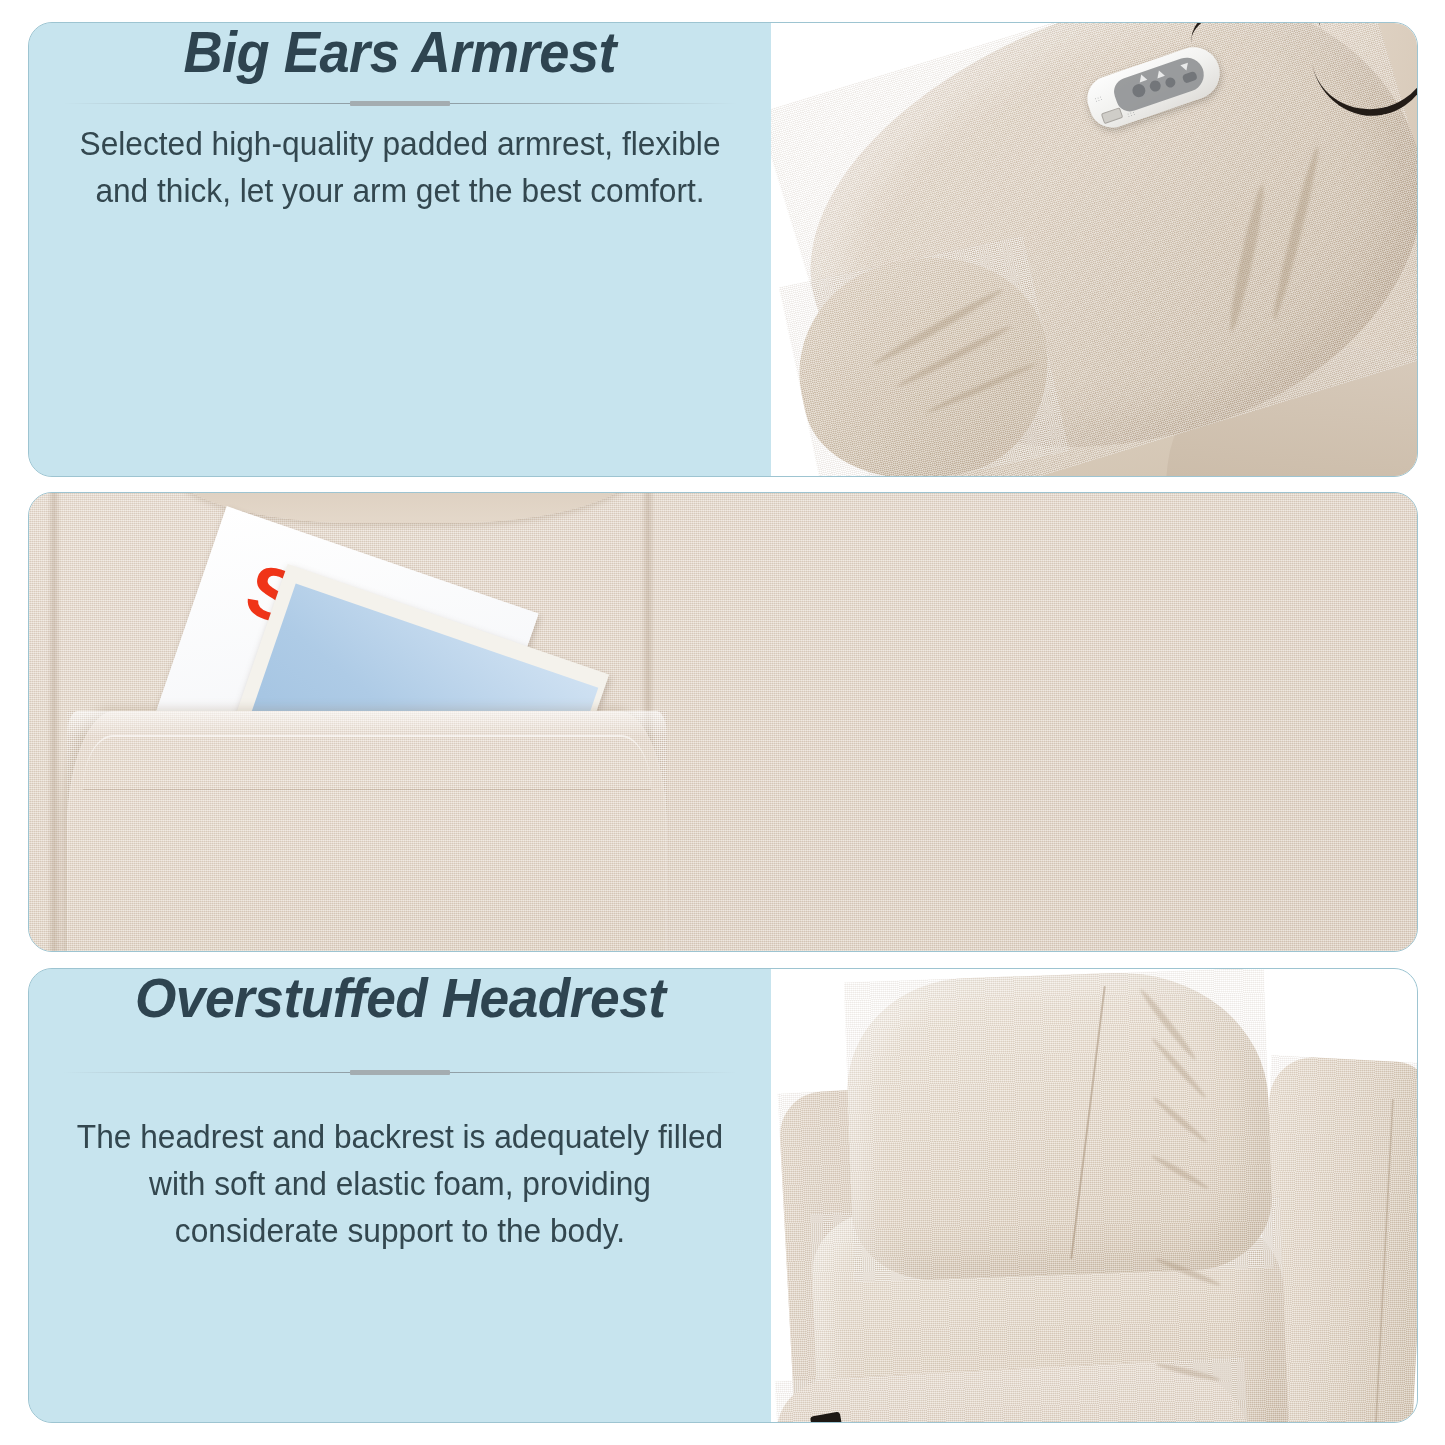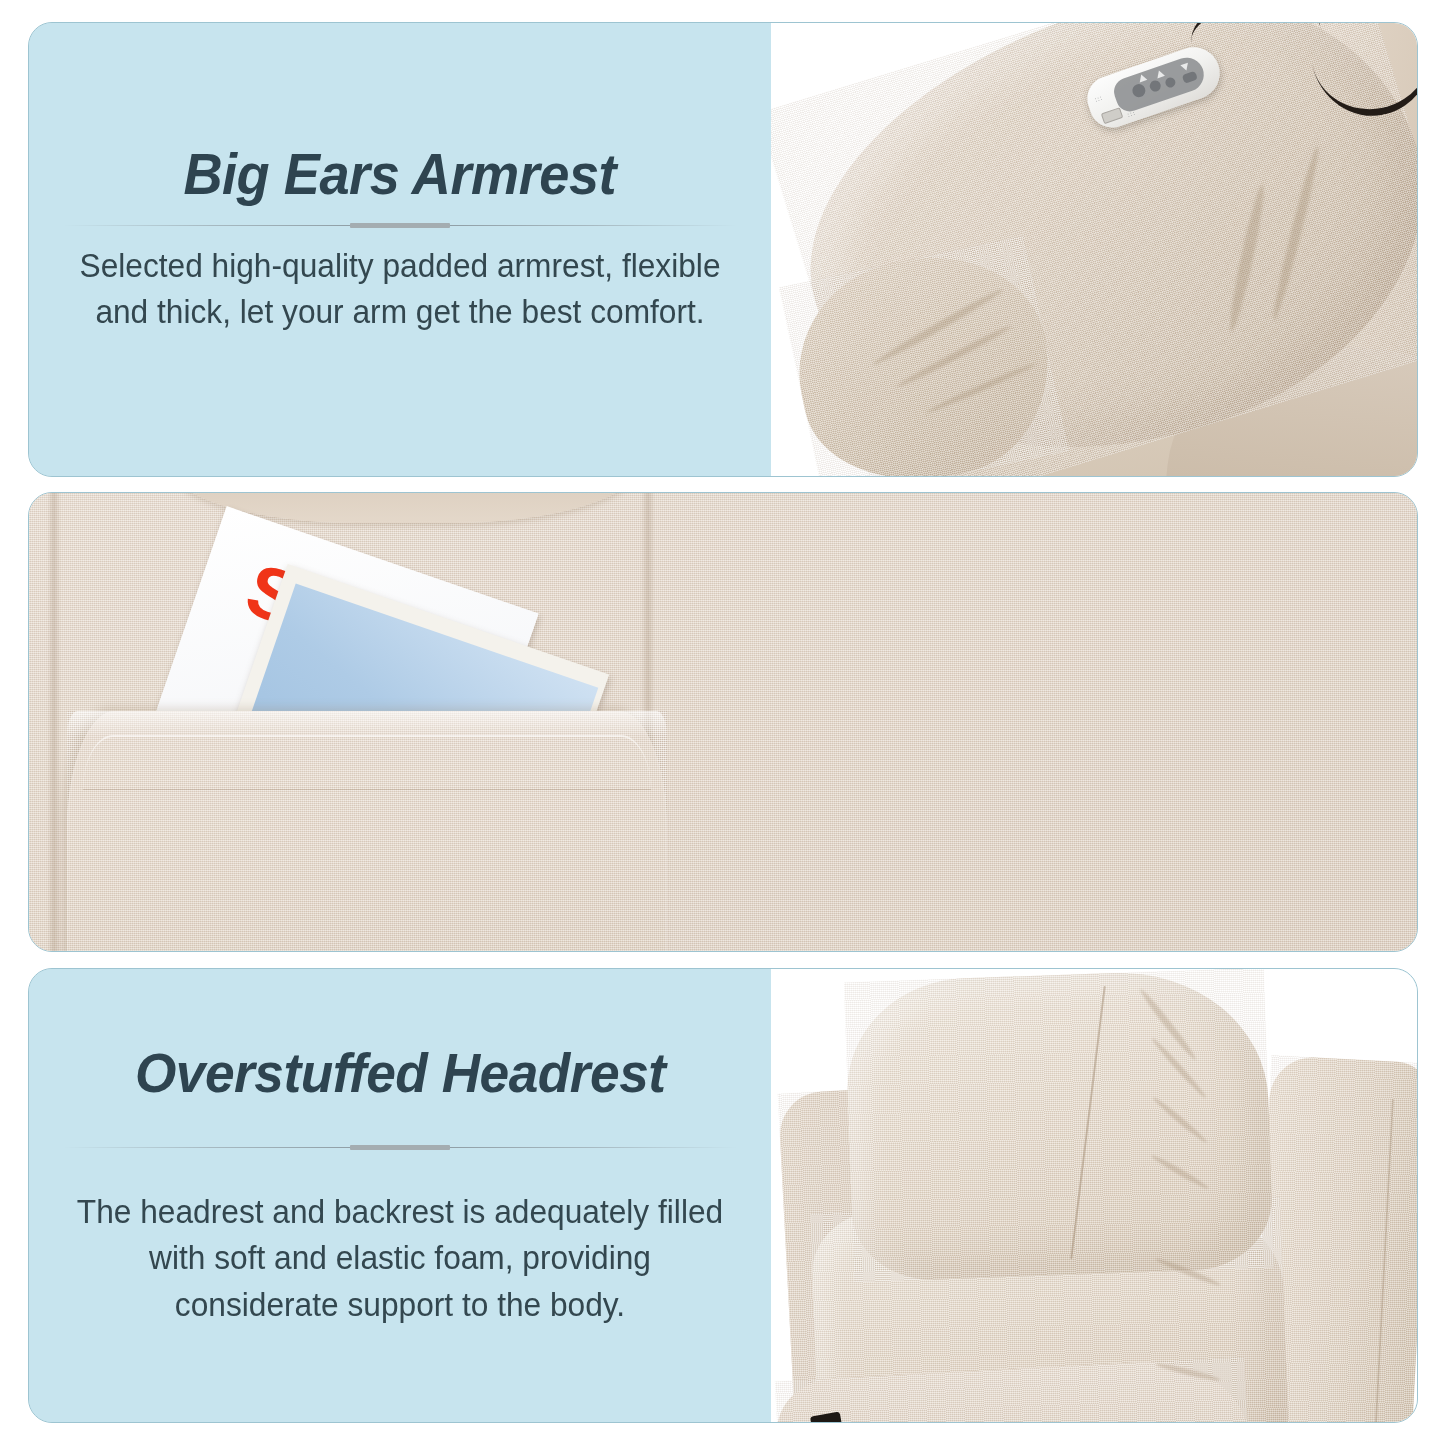--- a/index.html
+++ b/index.html
@@ -32,21 +32,20 @@
     display: flex;
   }
   .panel-1 { left: 28px;  top: 22px;   width: 1390px; height: 455px; }
   .panel-2 { left: 28px;  top: 492px;  width: 1390px; height: 460px; }
   .panel-3 { left: 28px;  top: 968px;  width: 1390px; height: 455px; }
 
   
   .textcol {
     display: flex;
     flex-direction: column;
-    justify-content: center;
     align-items: center;
     box-sizing: border-box;
     flex: 0 0 auto;
     z-index: 3;
     background: #c7e4ee;
   }
   .panel-1 .textcol { width: 742px; padding: 0 34px 18px 34px; }
   .panel-2 .textcol { width: 713px; padding: 0 26px 16px 26px; }
   .panel-3 .textcol { width: 742px; padding: 0 34px 18px 34px; gap: 24px; }
 

